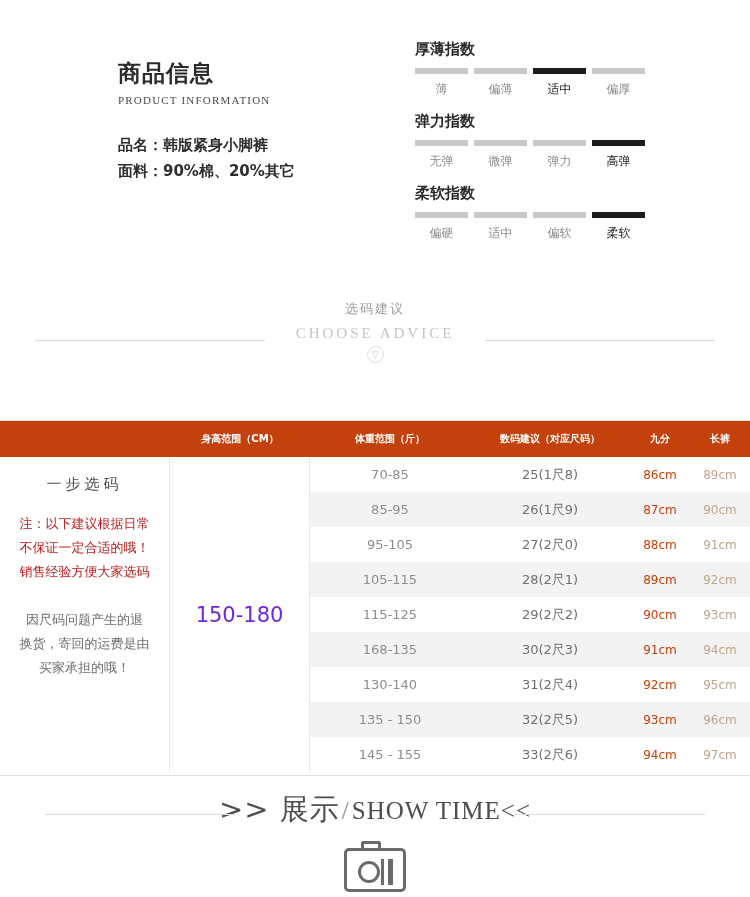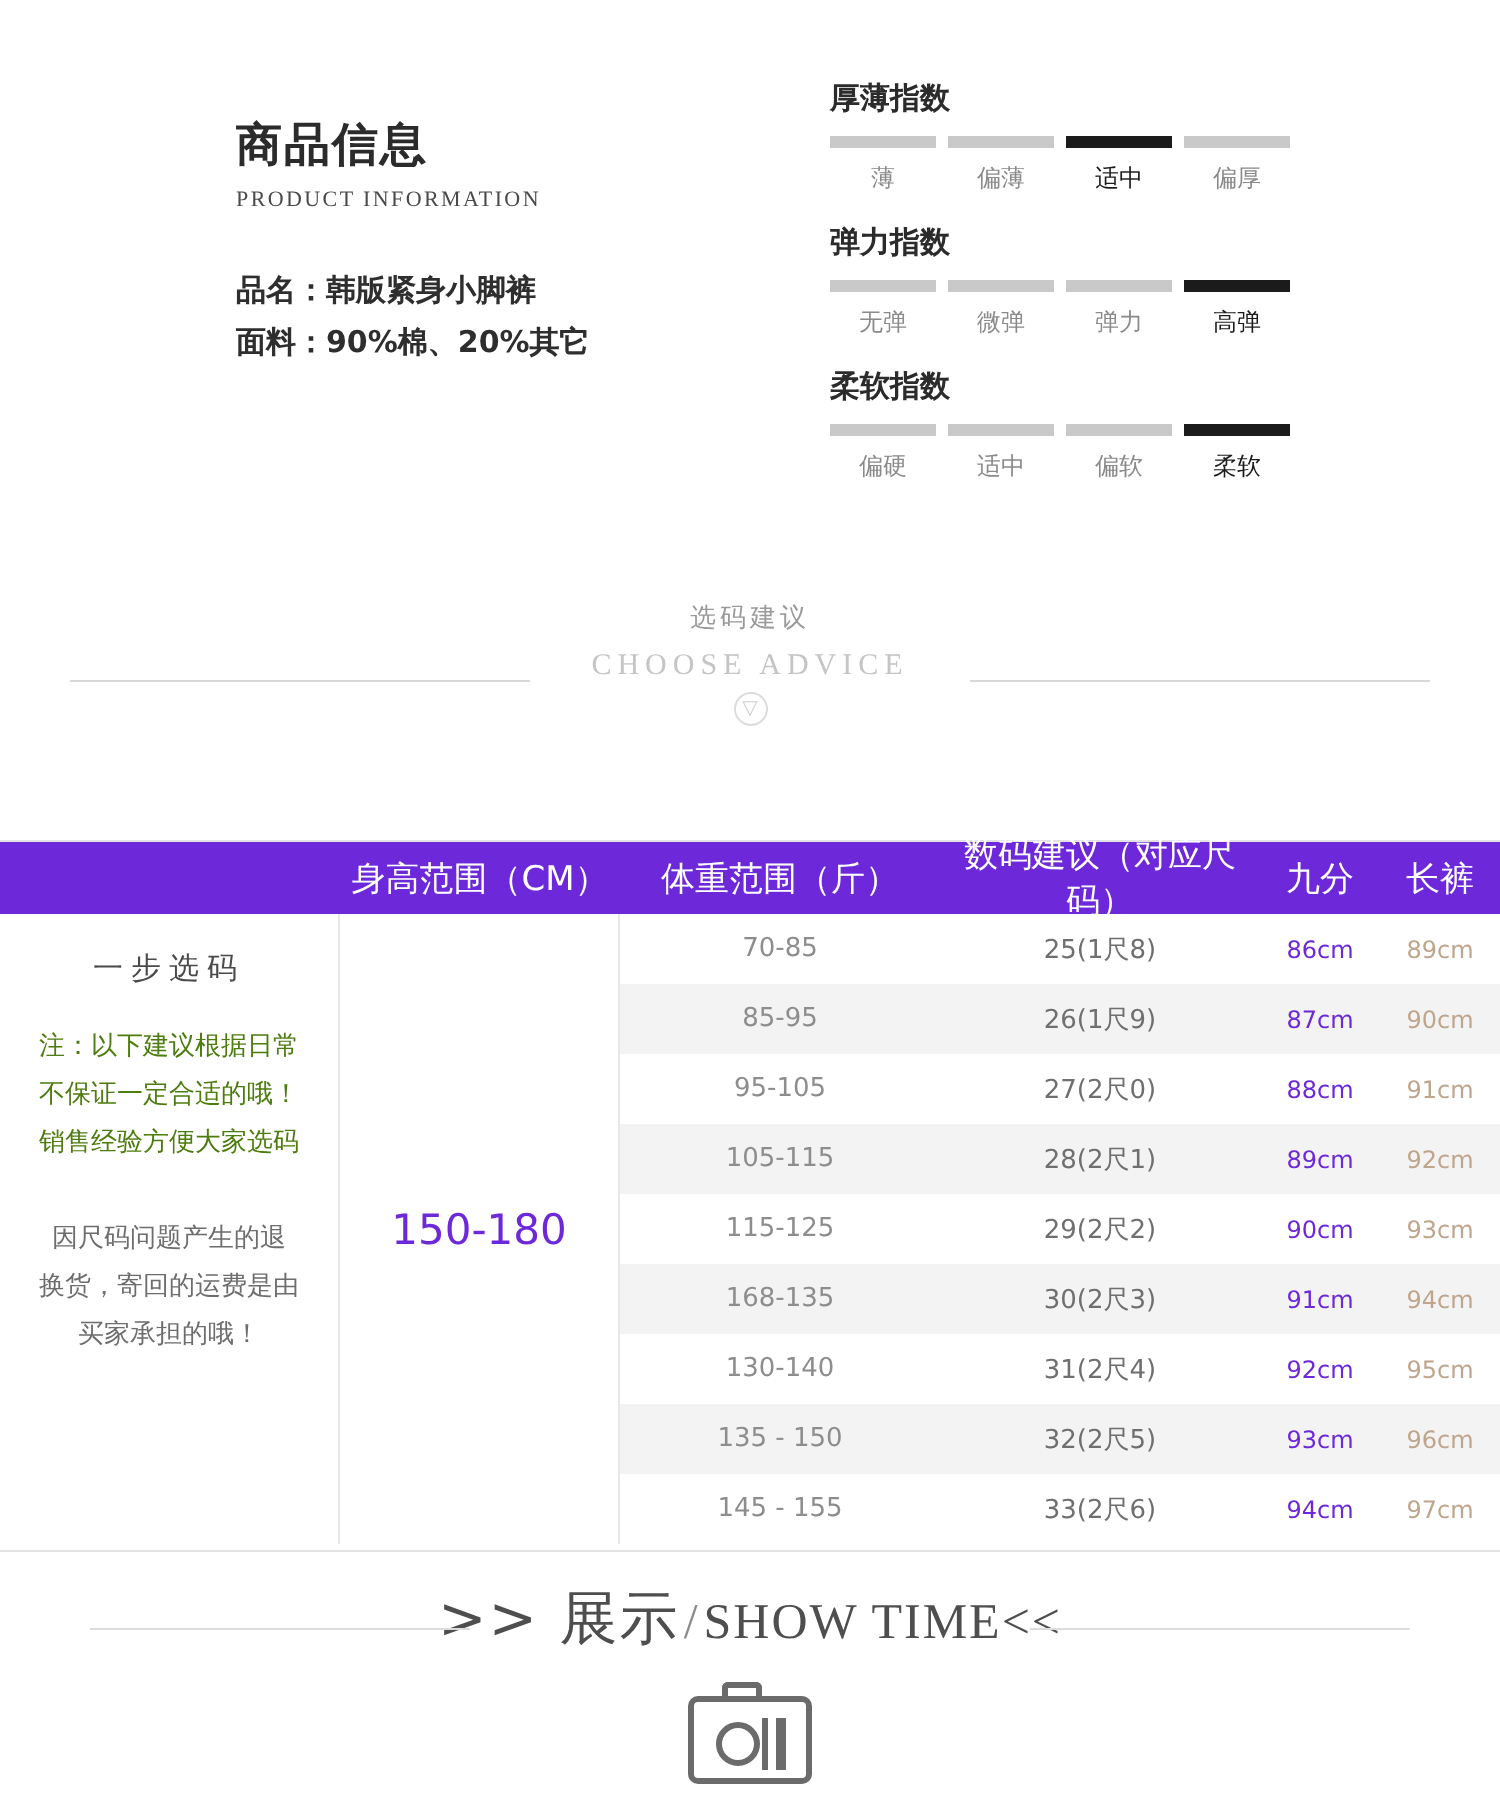--- a/index.html
+++ b/index.html
@@ -139,45 +139,45 @@
     left: 0;
     top: 420px;
     width: 750px;
     height: 356px;
     border-top: 1px solid #e2e2e2;
     border-bottom: 1px solid #e2e2e2;
   }
   .st-head {
     display: flex;
     height: 36px;
-    background: #6d28d9;
+    background: #c2410c;
     color: #ffffff;
-    font-size: 17px;
-    font-weight: normal;
+    font-size: 10px;
+    font-weight: bold;
     align-items: center;
     font-family: "DejaVu Sans", "Liberation Sans", sans-serif;
   }
   .st-head .cell { text-align: center; }
   .st-body { display: flex; }
   .col-left {
     width: 170px;
     padding: 18px 14px 0 14px;
     text-align: center;
     border-right: 1px solid #e8e8e8;
   }
   .col-left .hl {
     font-size: 15px;
     color: #4a4a4a;
     letter-spacing: 4px;
     margin-bottom: 18px;
     font-family: "DejaVu Sans", "Liberation Sans", sans-serif;
   }
   .col-left .note {
     font-size: 13px;
-    color: #4d7c0f;
+    color: #b91c1c;
     line-height: 24px;
     text-align: center;
     font-family: "DejaVu Sans", "Liberation Sans", sans-serif;
   }
   .col-left .note2 {
     margin-top: 24px;
     font-size: 13px;
     color: #6d6d6d;
     line-height: 24px;
     font-family: "DejaVu Sans", "Liberation Sans", sans-serif;
@@ -207,21 +207,21 @@
     text-align: center;
   }
   .st-row .c-size {
     width: 160px;
     text-align: center;
     color: #6f6f6f;
   }
   .st-row .c-nine {
     width: 60px;
     text-align: center;
-    color: #6d28d9;
+    color: #c2410c;
     font-size: 12px;
   }
   .st-row .c-long {
     width: 60px;
     text-align: center;
     color: #bfa58b;
     font-size: 12px;
   }
 
   

